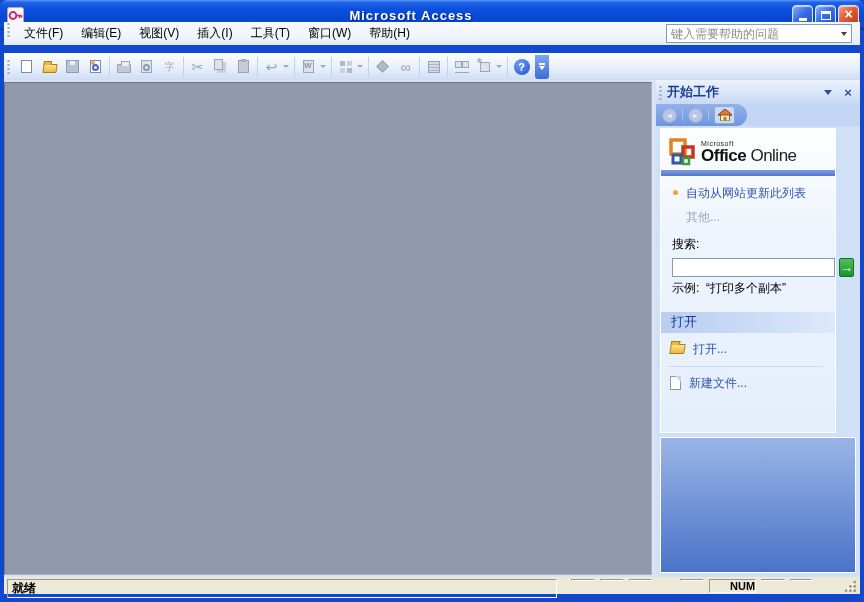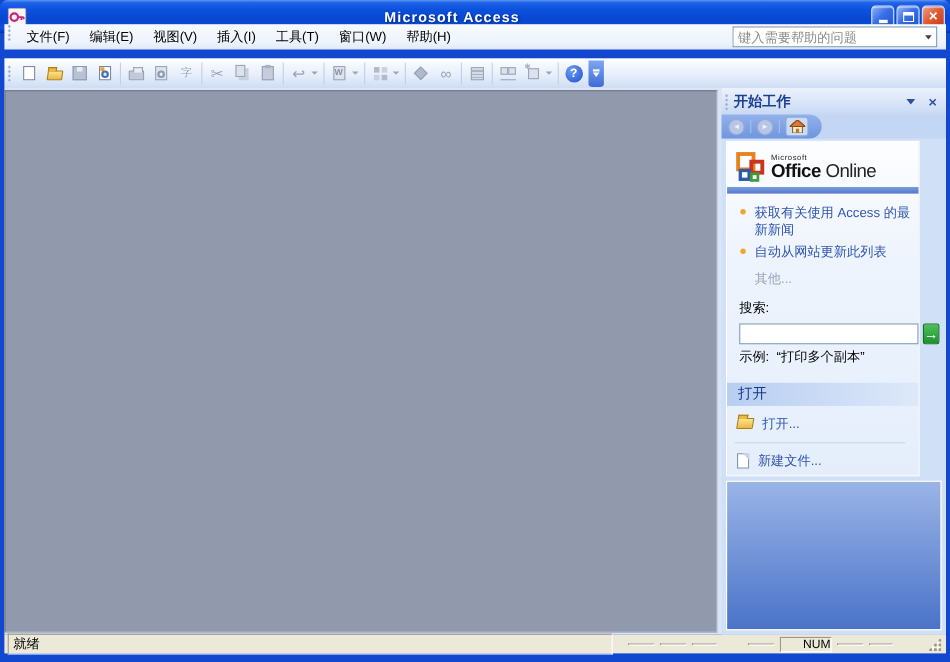--- a/index.html
+++ b/index.html
@@ -115,21 +115,21 @@
   .tp-div { height:1px; background:#c8d8ee; margin:0 12px 0 7px; }
   .if-folder { width:15px; height:10px; background:linear-gradient(#fbe38a,#eeb842); border:1px solid #a97f14; border-radius:1px; transform:skewX(-10deg); position:relative; }
   .if-folder::before { content:""; position:absolute; left:-1px; top:-4px; width:7px; height:3px; background:#eeb842; border:1px solid #a97f14; border-bottom:none; }
   .if-doc { width:11px; height:14px; background:#fff; border:1px solid #8896b4; position:relative; }
   .if-doc::after { content:""; position:absolute; right:-1px; top:-1px; border:3px solid #c8d4ea; border-left-color:transparent; border-bottom-color:transparent; }
   .tp-grad { position:absolute; left:4px; top:357px; width:196px; height:136px;
     background:linear-gradient(180deg,#9ab4e6,#4a73c8); border:1px solid #fff; }
 
   
   .statusbar { position:absolute; left:4px; top:577px; width:856px; height:17px; background:#ece9d8;
-    display:flex; align-items:center; padding:2px 3px; }
+    display:flex; align-items:flex-start; padding:2px 3px;font-weight:bold; }
   .sb-panel { border:1px solid; border-color:#9d9885 #fff #fff #9d9885; display:flex; align-items:center; font-size:12px; color:#000;padding-left:20px; }
   .sb-ready { flex:0 0 550px; padding-left:4px; }
   .sb-sm { margin-left:5px; justify-content:center; font-size:11px; }
   .w24{flex:0 0 24px;} .w23{flex:0 0 23px;} .w25{flex:0 0 25px;} .w22{flex:0 0 22px;}
   .gap14{margin-left:14px;} .gap28{margin-left:28px;}
   .sb-spacer { flex:1; }
   .sizegrip { width:13px; height:13px; align-self:flex-end; margin-right:1px;
     background-image:radial-gradient(circle at 70% 70%,#9d9885 1.2px,transparent 1.4px),radial-gradient(circle at 30% 30%,#fff 1.2px,transparent 1.4px);
     background-size:4.3px 4.3px; clip-path:polygon(100% 0,100% 100%,0 100%); }
 </style>
@@ -307,24 +307,20 @@
           <span class="logo-txt">
             <span class="ms">Microsoft</span>
             <span class="brand-b">Office</span><span class="brand-l"> Online</span>
           </span>
         </div>
         <div class="bluebar"></div>
 
         <ul class="tp-links">
           <li>
               <span class="bullet"></span>
-              <a href="#">获取有关使用 Access 的最新新闻</a>
-            </li>
-          <li>
-              <span class="bullet"></span>
               <a href="#">自动从网站更新此列表</a>
             </li>
         </ul>
         <div class="more">其他...</div>
 
         <div class="search-label">搜索:</div>
         <div class="search-row">
           <input class="search-input" value="" style="">
           <span class="go-btn">
               <span>→</span>

